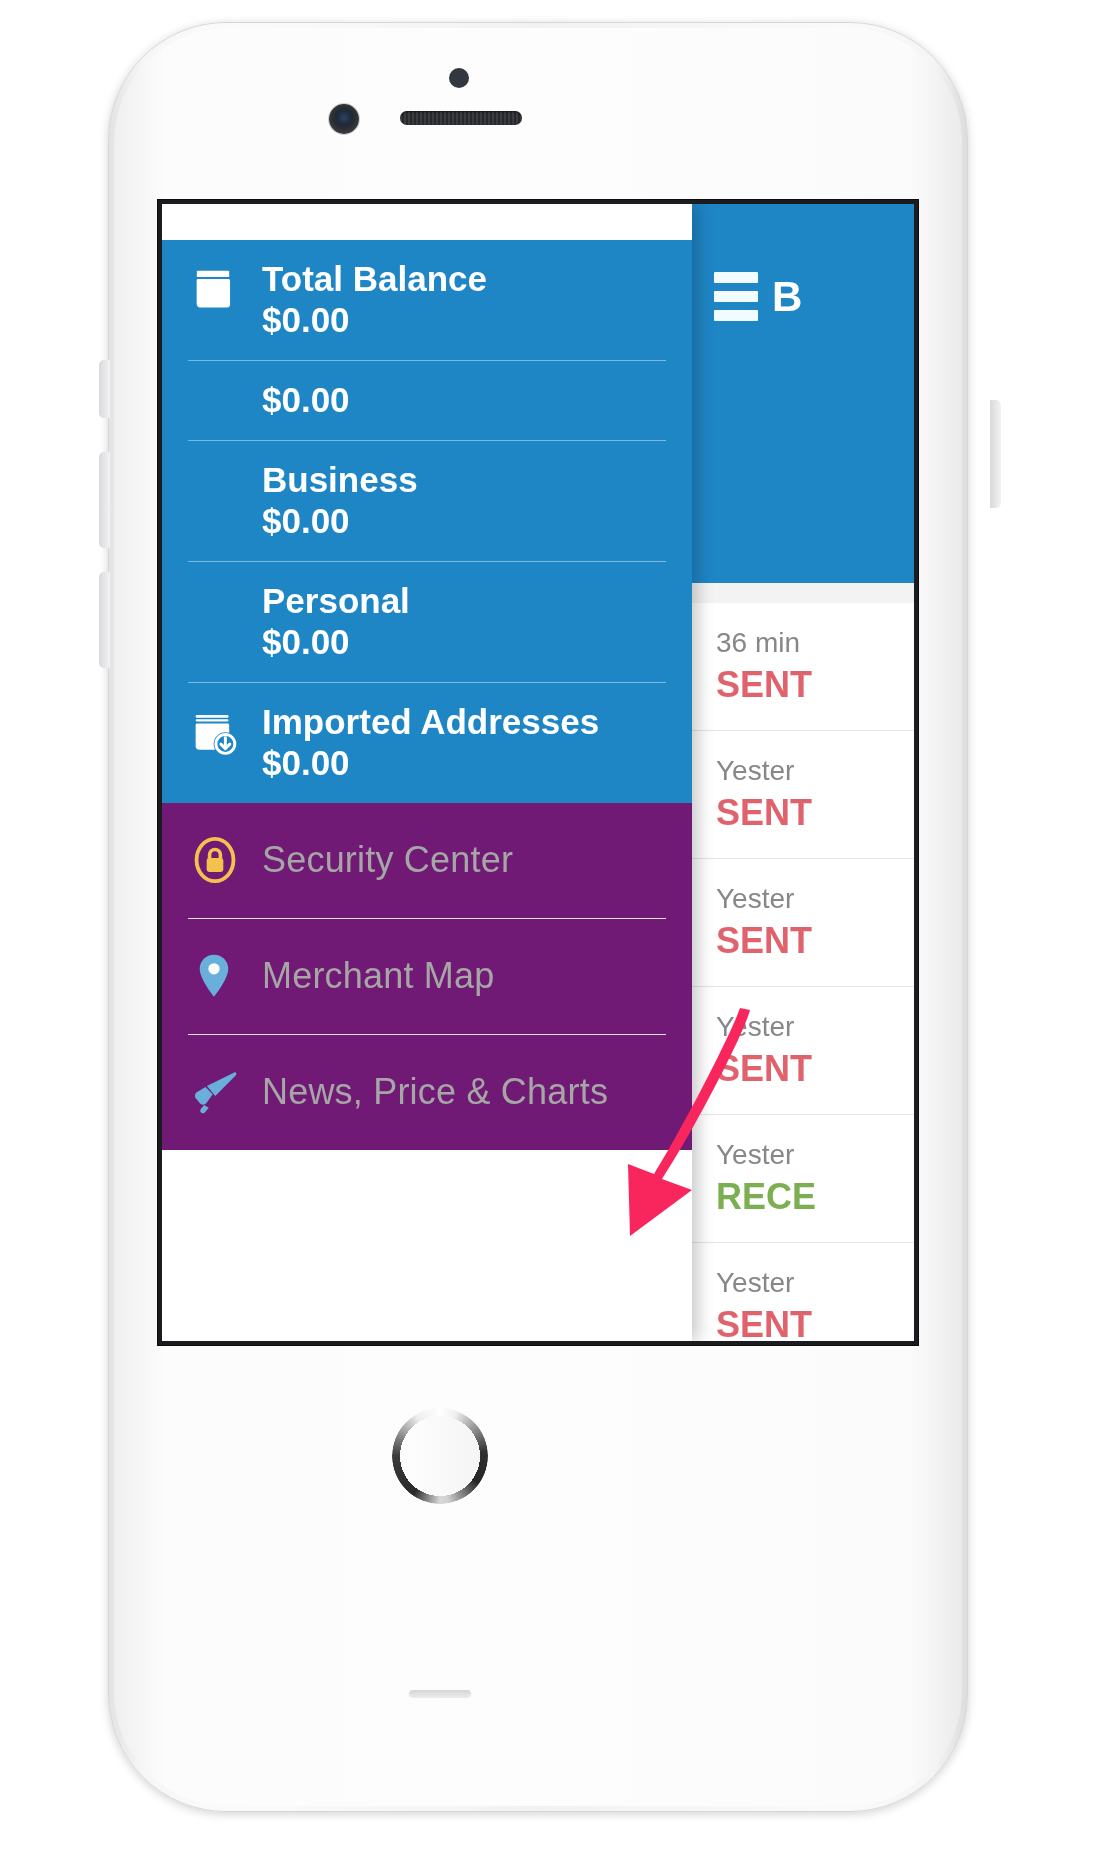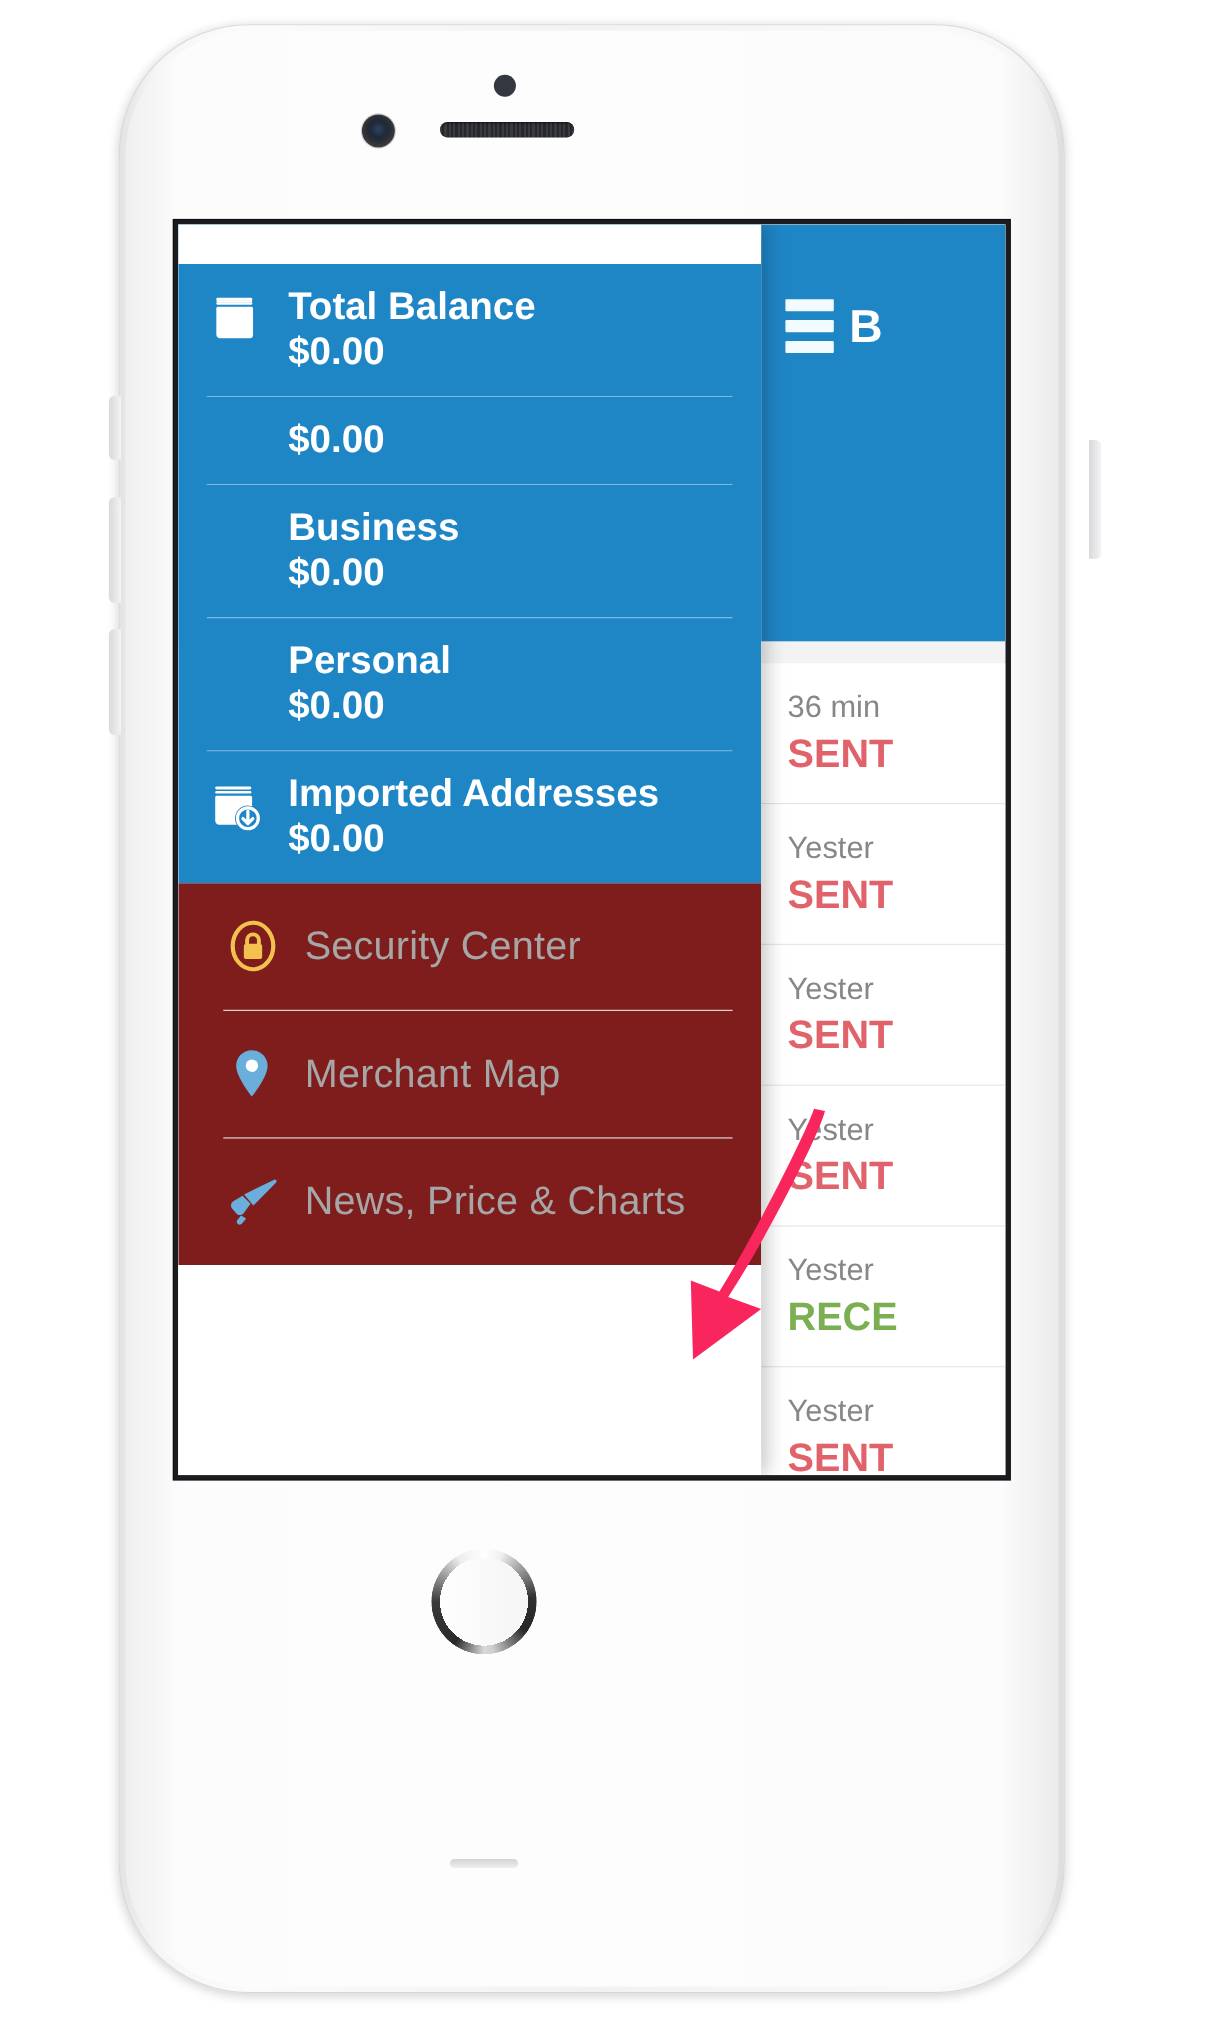--- a/index.html
+++ b/index.html
@@ -102,21 +102,21 @@
   .wallet-row + .wallet-row{border-top:1px solid rgba(255,255,255,.42);}
   .wallet-icon{width:74px;flex:0 0 74px;padding-top:6px;}
   .wallet-text{flex:1;}
   .wallet-name{color:#ffffff;font-size:35px;font-weight:bold;line-height:1.18;white-space:nowrap;}
   .wallet-amount{color:#ffffff;font-size:35px;font-weight:bold;line-height:1.22;}
 
   
   .svg-ico{display:block;}
 
   
-  #drawer-menu{background:#7f1d1d;padding-left:15px;}
+  #drawer-menu{background:#701a75;}
   .menu-row{
     display:flex;align-items:center;height:115px;margin:0 26px;
     border-bottom:1px solid #e6e6e6;
   }
   .menu-row:last-child{border-bottom:none;}
   .menu-icon{width:74px;flex:0 0 74px;display:flex;align-items:center;justify-content:flex-start;}
   .menu-label{
     font-size:36px;color:#a6a6a6;white-space:nowrap;letter-spacing:.2px;
   }
 

